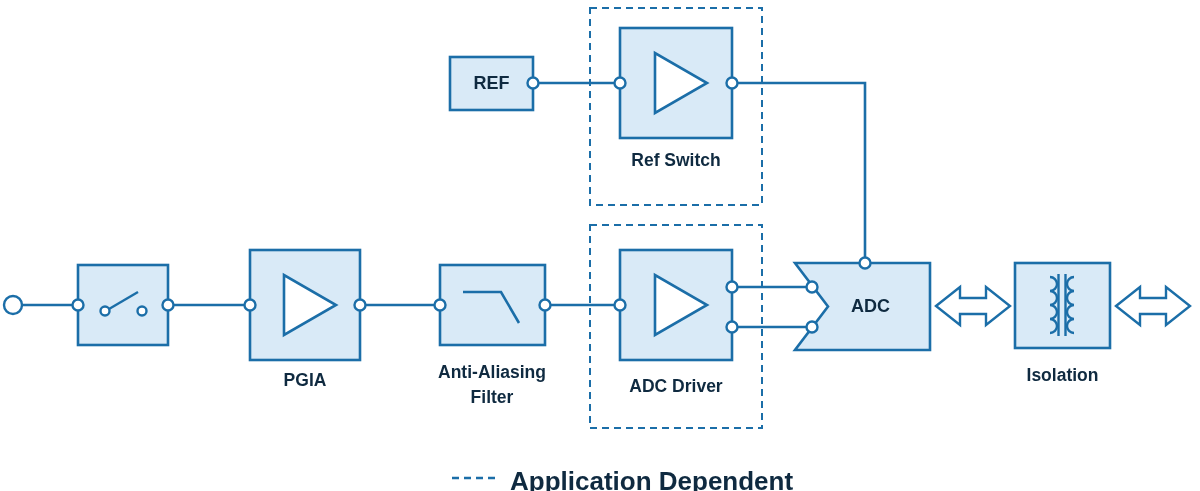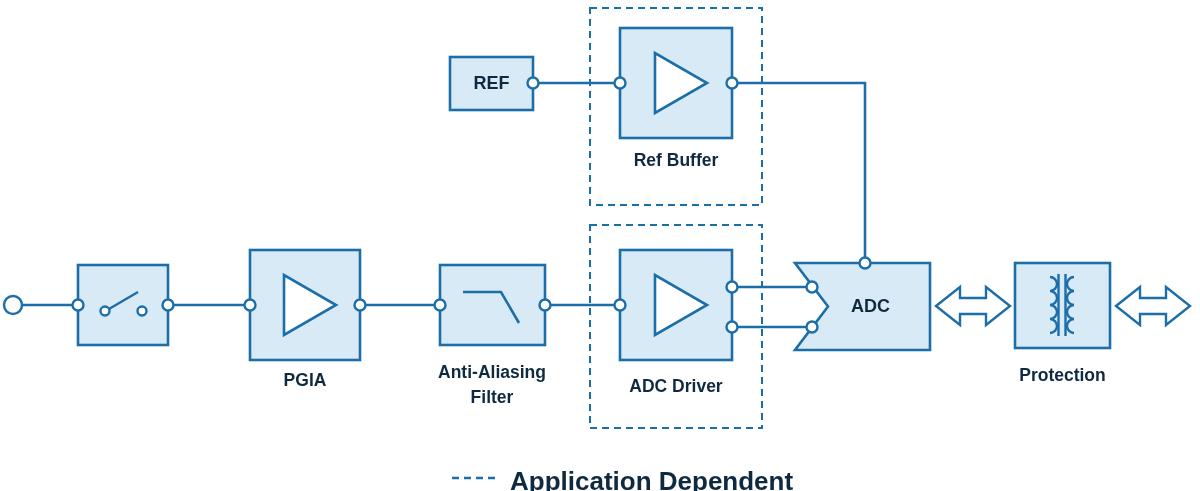--- a/index.html
+++ b/index.html
@@ -107,28 +107,28 @@
       <circle cx="620" cy="83" r="5.5"></circle>
       <circle cx="732" cy="83" r="5.5"></circle>
       <circle cx="865" cy="263" r="5.5"></circle>
     </g>
 
     <line x1="452" y1="478" x2="500" y2="478" stroke="#1b6ea8" stroke-width="2.6" stroke-dasharray="7 5"></line>
   </svg>
 
   <div class="boxlabel" style="left:450px;top:57px;width:83px;height:53px;">REF</div>
 
-  <div class="label" style="left:590px;top:148px;width:172px;">Ref Buffer</div>
+  <div class="label" style="left:590px;top:148px;width:172px;">Ref Switch</div>
 
 
   <div class="label" style="left:250px;top:368px;width:110px;">PGIA</div>
 
   <div class="label" style="left:590px;top:374px;width:172px;">ADC Driver</div>
 
   <div class="label" style="left:427px;top:360px;width:130px;">Anti-Aliasing Filter</div>
 
   <div class="boxlabel" style="left:818px;top:263px;width:105px;height:87px;">ADC</div>
 
-  <div class="label" style="left:1012px;top:363px;width:101px;">Protection</div>
+  <div class="label" style="left:1012px;top:363px;width:101px;">Isolation</div>
 
   <div class="legend" style="left:510px;top:466px;">Application Dependent</div>
 
 </div>
 
 </body></html>

